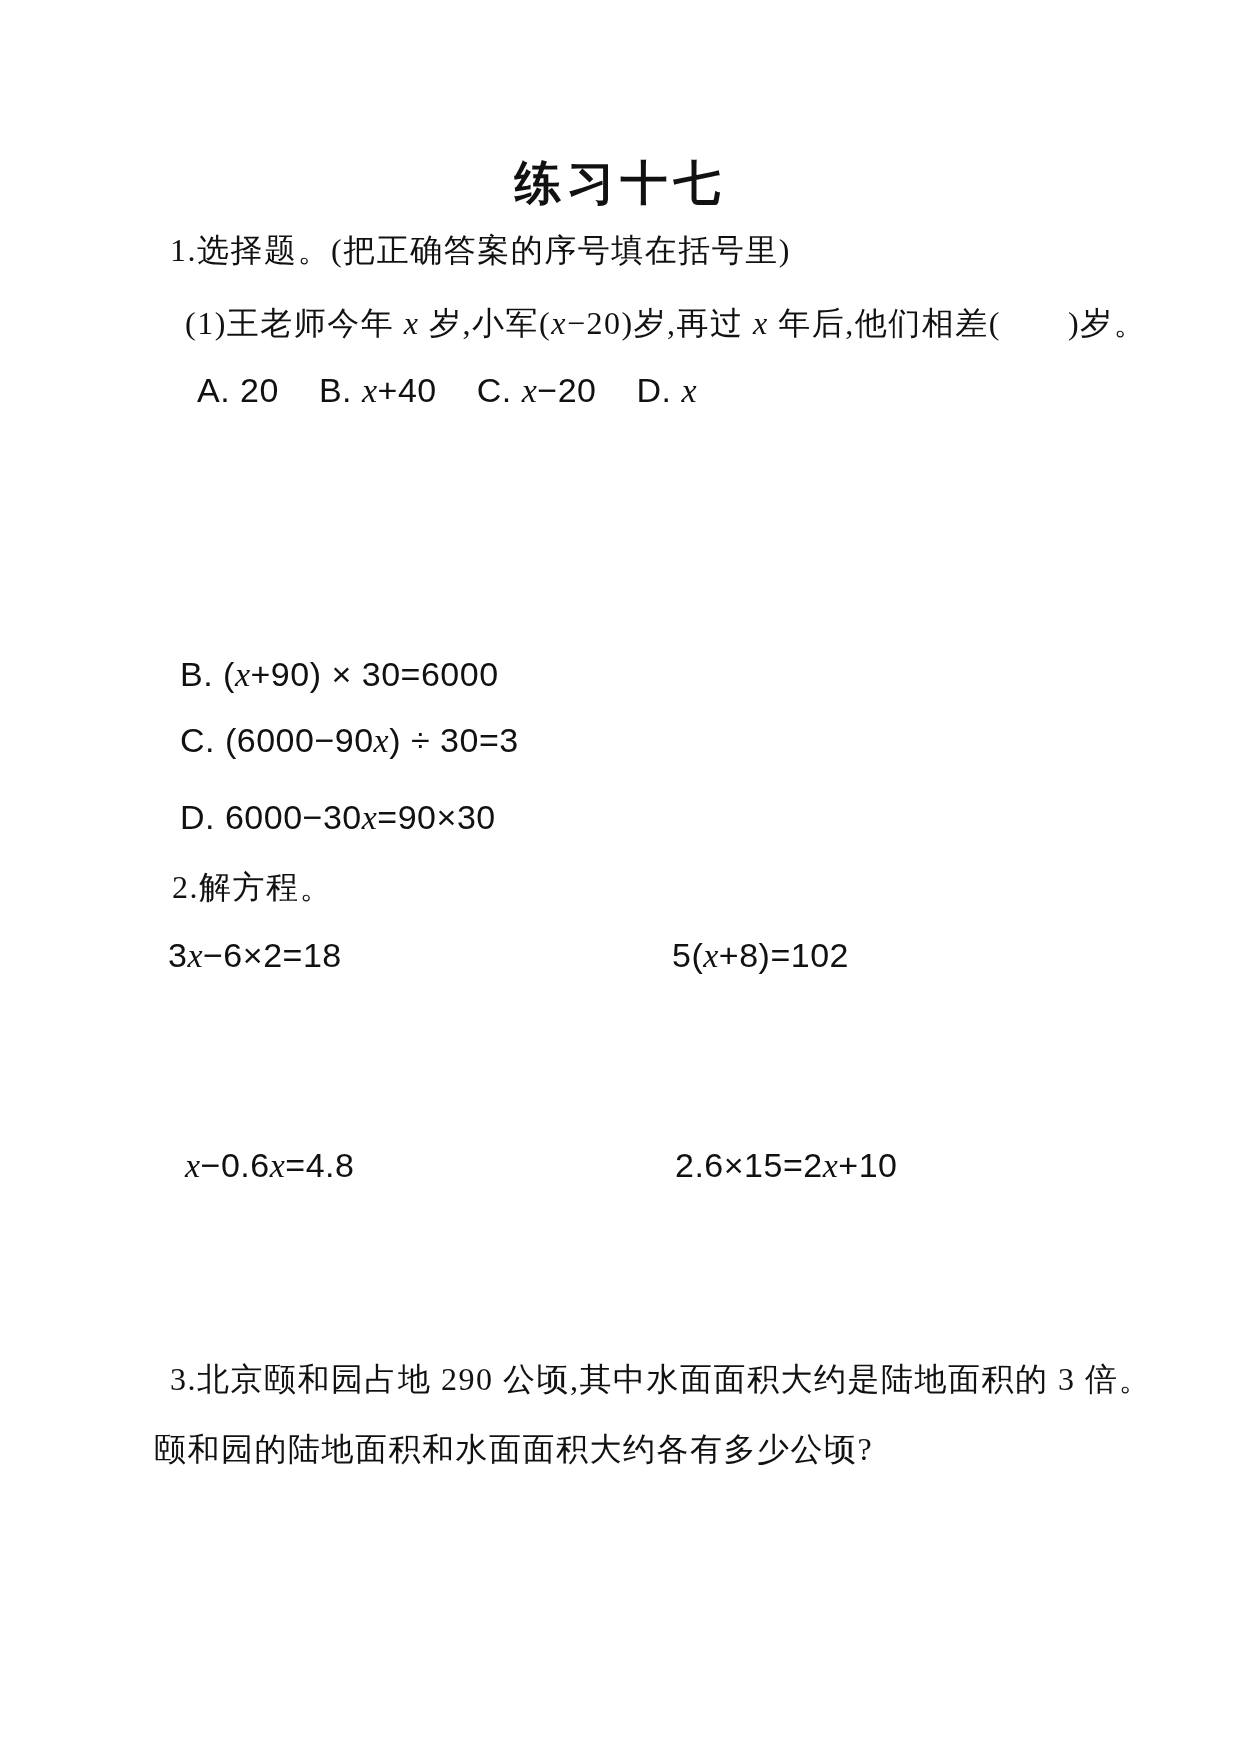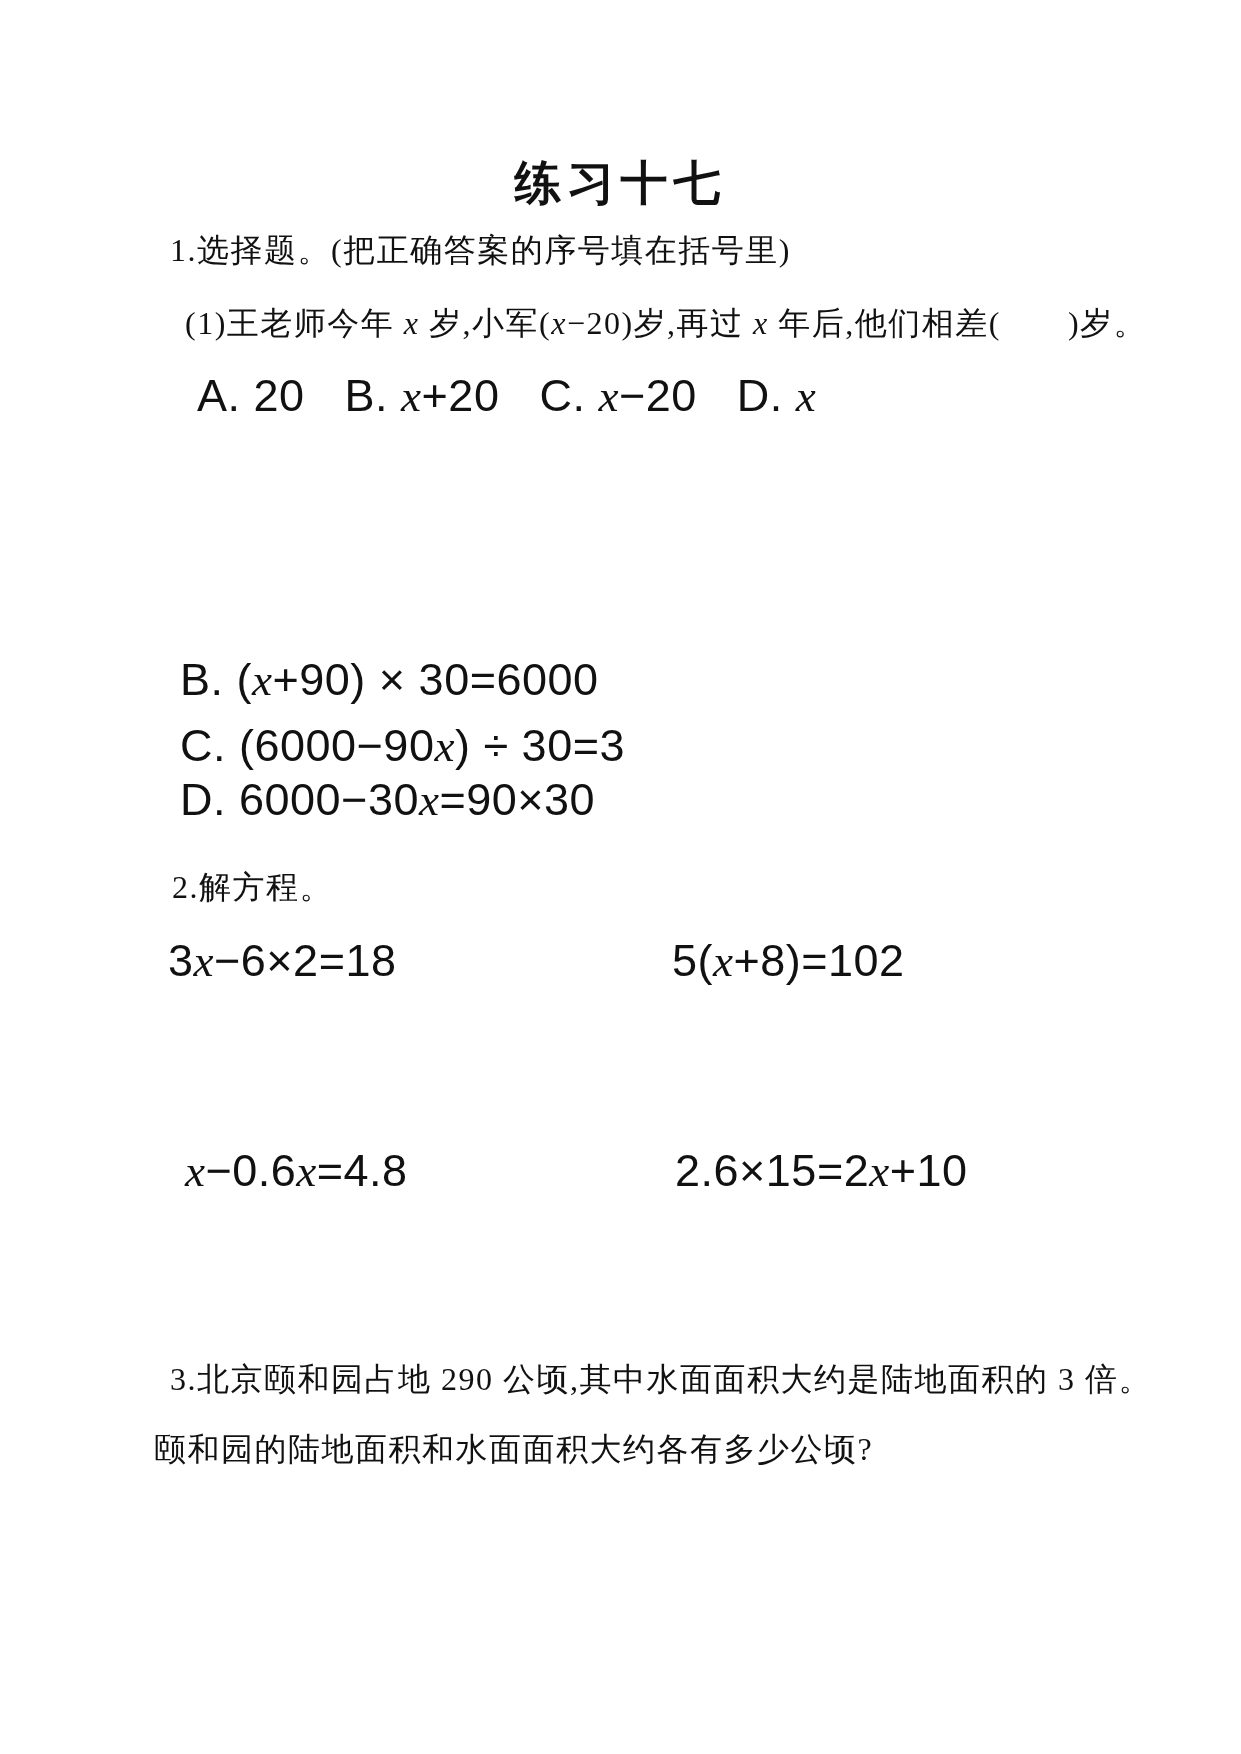--- a/index.html
+++ b/index.html
@@ -22,21 +22,21 @@
     font-size:47px;font-weight:700;
     letter-spacing:6px;
     font-family:"Liberation Serif",serif;
   }
   .cjk{
     font-size:32px;
     letter-spacing:1.5px;
     font-family:"Liberation Serif",serif;
   }
   .eq{
-    font-size:45px;
+    font-size:34px;
     letter-spacing:0.5px;
     font-family:"Liberation Sans",sans-serif;
   }
   .cjk .var,.eq .var,.var{
     font-family:"Liberation Serif",serif;
     font-style:italic;
   }
   .choices{display:flex;gap:40px;}
   .choices .eq{position:static;}
 </style>
@@ -46,30 +46,30 @@
 <div class="page">
 
   <div class="ln title">练习十七</div>
 
   <div class="ln cjk" style="left:170px;top:234px">1.选择题。(把正确答案的序号填在括号里)</div>
 
   <div class="ln cjk" style="left:185px;top:307px"><span>(1)王老师今年 </span><span class="var">x</span><span> 岁,小军(</span><span class="var">x</span><span>−20)岁,再过 </span><span class="var">x</span><span> 年后,他们相差(  )岁。</span></div>
 
   <div class="ln choices" style="left:197px;top:373px">
     <span class="eq"><span>A. 20</span></span>
-    <span class="eq"><span>B. </span><span class="var">x</span><span>+20</span></span>
+    <span class="eq"><span>B. </span><span class="var">x</span><span>+40</span></span>
     <span class="eq"><span>C. </span><span class="var">x</span><span>−20</span></span>
     <span class="eq"><span>D. </span><span class="var">x</span></span>
   </div>
 
 
 
   <div class="ln eq" style="left:180px;top:657px"><span>B. (</span><span class="var">x</span><span>+90) × 30=6000</span></div>
   <div class="ln eq" style="left:180px;top:723px"><span>C. (6000−90</span><span class="var">x</span><span>) ÷ 30=3</span></div>
-  <div class="ln eq" style="left:180px;top:777px"><span>D. 6000−30</span><span class="var">x</span><span>=90×30</span></div>
+  <div class="ln eq" style="left:180px;top:800px"><span>D. 6000−30</span><span class="var">x</span><span>=90×30</span></div>
 
   <div class="ln cjk" style="left:172px;top:871px">2.解方程。</div>
 
   <div class="ln eq" style="left:168px;top:938px"><span>3</span><span class="var">x</span><span>−6×2=18</span></div>
   <div class="ln eq" style="left:672px;top:938px"><span>5(</span><span class="var">x</span><span>+8)=102</span></div>
   <div class="ln eq" style="left:185px;top:1148px"><span class="var">x</span><span>−0.6</span><span class="var">x</span><span>=4.8</span></div>
   <div class="ln eq" style="left:675px;top:1148px"><span>2.6×15=2</span><span class="var">x</span><span>+10</span></div>
 
   <div class="ln cjk" style="left:170px;top:1363px">3.北京颐和园占地 290 公顷,其中水面面积大约是陆地面积的 3 倍。</div>
   <div class="ln cjk" style="left:154px;top:1433px">颐和园的陆地面积和水面面积大约各有多少公顷?</div>

